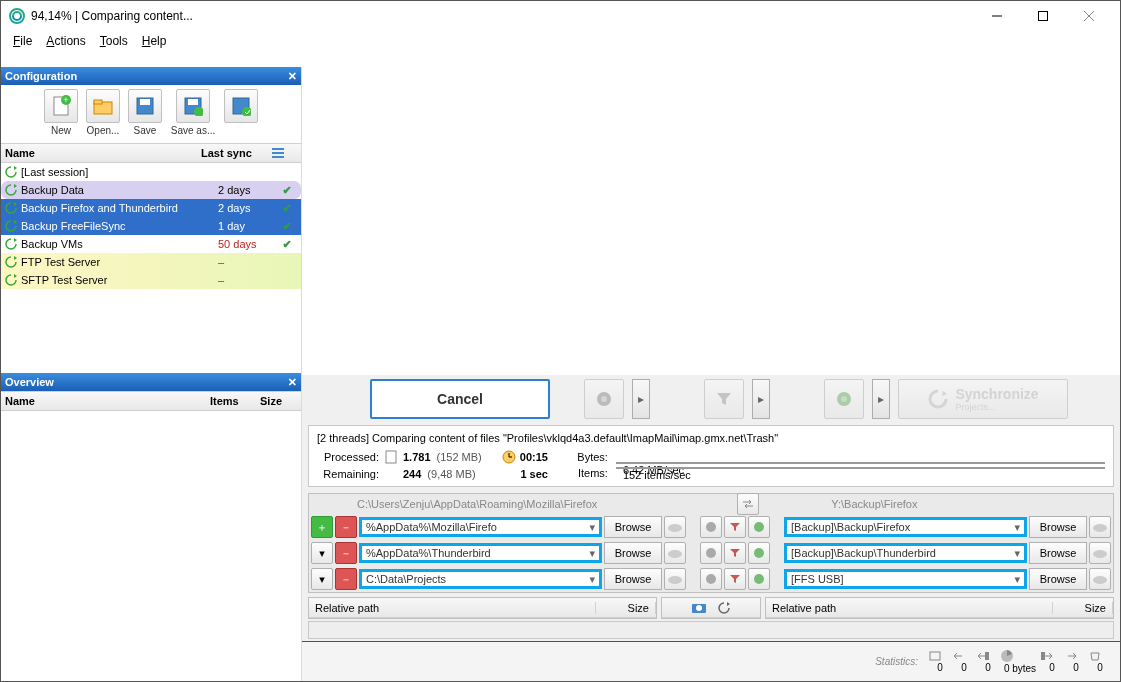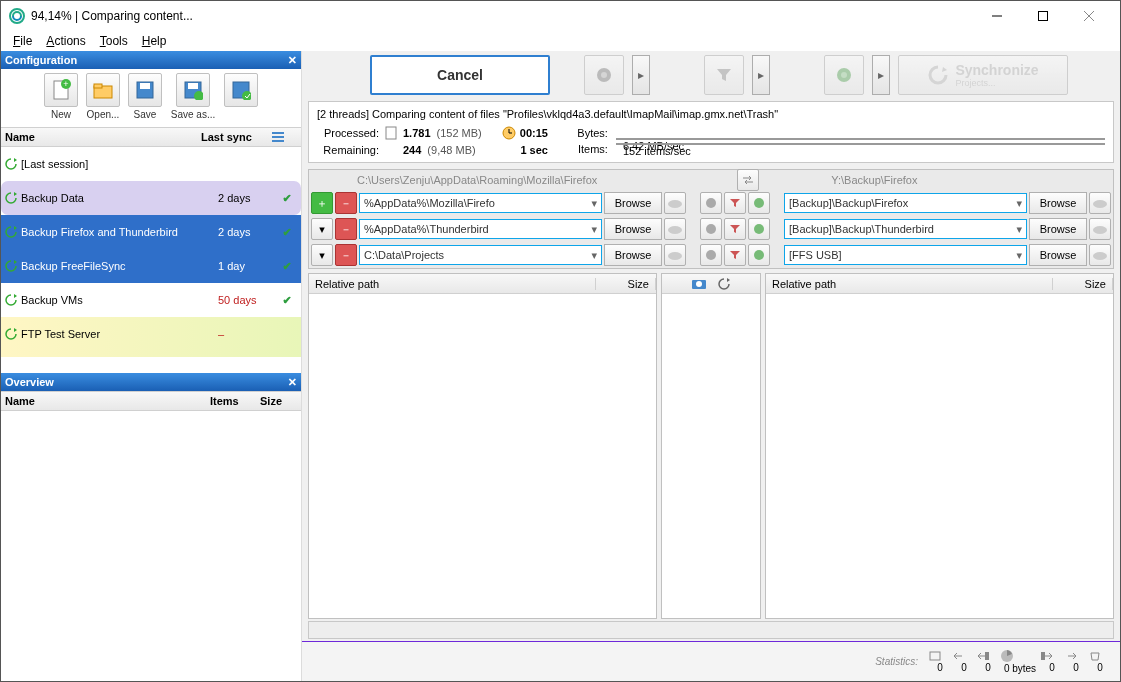--- a/index.html
+++ b/index.html
@@ -5,33 +5,33 @@
 * { box-sizing: border-box; margin: 0; padding: 0; }
 body { font-family: "Segoe UI", Tahoma, sans-serif; font-size: 12px; background: #fff; overflow: hidden; }
 .window { width: 1121px; height: 682px; border: 1px solid #555; display: flex; flex-direction: column; }
 .titlebar { height: 30px; display: flex; align-items: center; padding: 0 8px; background: #fff; }
 .titlebar .app-icon { width: 16px; height: 16px; margin-right: 6px; }
 .titlebar .title { flex: 1; font-size: 12px; }
 .titlebar .wbtn { width: 46px; height: 30px; display: flex; align-items: center; justify-content: center; }
 .menubar { height: 20px; display: flex; align-items: center; padding: 0 6px; gap: 2px; background: #fff; }
 .menubar span { padding: 2px 6px; }
 .menubar span u { text-decoration: underline; }
-.main { flex: 1; display: flex; overflow: hidden; }
+.main { flex: 1; display: flex; overflow: hidden; align-items: flex-end; }
 .leftcol { width: 301px; display: flex; flex-direction: column; border-right: 1px solid #dcdcdc; }
 .panel-hdr { background: linear-gradient(#3a8de0, #1a5fb4); color: #fff; font-weight: bold; height: 18px; display: flex; align-items: center; padding: 0 4px; font-size: 11px; }
 .panel-hdr .x { margin-left: auto; cursor: pointer; }
 .toolbar-cfg { height: 58px; display: flex; gap: 4px; padding: 4px 4px 0 4px; align-items: flex-start; justify-content: center; }
 .tbtn { width: 38px; text-align: center; font-size: 10px; color: #333; }
 .tbtn .ico { width: 34px; height: 34px; border: 1px solid #c0c0c0; background: linear-gradient(#fdfdfd, #e6e6e6); margin: 0 auto 2px; display: flex; align-items: center; justify-content: center; border-radius: 2px; }
 .cfg-hdr { height: 20px; display: flex; align-items: center; border-top: 1px solid #d0d0d0; border-bottom: 1px solid #d0d0d0; background: linear-gradient(#f8f8f8, #e8e8e8); font-size: 11px; }
 .cfg-hdr .c1 { width: 200px; padding-left: 4px; font-weight: bold; }
 .cfg-hdr .c2 { width: 62px; font-weight: bold; }
 .cfg-hdr .c3 { width: 30px; display: flex; justify-content: center; }
 .cfg-list { flex: 0 0 210px; overflow: auto; }
-.cfg-row { height: 34px; display: flex; align-items: center; font-size: 11px; padding-left: 2px; }
+.cfg-row { height: 18px; display: flex; align-items: center; font-size: 11px; padding-left: 2px; }
 .cfg-row .ico { width: 16px; height: 14px; margin-right: 2px; display: flex; align-items: center; justify-content: center; }
 .cfg-row .name { flex: 1; }
 .cfg-row .sync { width: 55px; text-align: left; }
 .cfg-row .chk { width: 28px; color: #2e9e3f; font-weight: bold; text-align: center; }
 .cfg-row.sel { background: #2f6fc9; color: #fff; }
 .cfg-row.purple { background: #d8d0f0; border-radius: 7px; }
 .cfg-row.yellow { background: linear-gradient(to right, #fff6c4, #e8f6b8); }
 .cfg-row .red { color: #c02020; }
 .ov-hdr { height: 20px; display: flex; align-items: center; border-top: 1px solid #d0d0d0; border-bottom: 1px solid #d0d0d0; background: linear-gradient(#f8f8f8, #e8e8e8); font-size: 11px; }
 .ov-hdr div { padding: 0 4px; font-weight: bold; }
@@ -54,21 +54,21 @@
 .pbar .fill { height: 100%; position: absolute; left: 0; top: 0; }
 .pbar.green .fill { background: linear-gradient(#6eee40, #4ecc20); width: 92%; }
 .pbar.blue .fill { background: linear-gradient(#8aa8ee, #6a88de); width: 87%; }
 .pbar .txt { position: absolute; left: 6px; top: 0; line-height: 15px; font-size: 11px; color: #000; }
 .pairpanel { margin: 0 6px; border: 1px solid #c0c0c0; background: #eaeaea; }
 .pair-hdr { display: flex; height: 20px; align-items: center; font-size: 11px; color: #888; }
 .pair-hdr .half { flex: 1; text-align: center; }
 .pair-hdr .mid { width: 90px; display: flex; justify-content: center; gap: 2px; }
 .pair-row { display: flex; height: 26px; align-items: center; gap: 2px; padding: 0 2px; }
 .smbtn { width: 22px; height: 22px; border: 1px solid #b0b0b0; background: linear-gradient(#fdfdfd, #e8e8e8); display: flex; align-items: center; justify-content: center; border-radius: 2px; font-size: 11px; }
-.pathbox { flex: 1; height: 20px; border: 1px solid #0ea5e9; background: #fff; padding: 0 4px; display: flex; align-items: center; font-size: 11px; color: #333; }
+.pathbox { flex: 1; height: 20px; border: 3px solid #0ea5e9; background: #fff; padding: 0 4px; display: flex; align-items: center; font-size: 11px; color: #333; }
 .pathbox .dd { margin-left: auto; color: #666; }
 .browse { width: 58px; height: 22px; border: 1px solid #b0b0b0; background: linear-gradient(#fdfdfd, #e8e8e8); font-size: 11px; }
 .midgrp { width: 94px; display: flex; gap: 2px; justify-content: center; }
 .gridpanel { flex: 1; display: flex; margin: 4px 6px 0; gap: 4px; overflow: hidden; }
 .grd { border: 1px solid #c0c0c0; background: #fff; display: flex; flex-direction: column; }
 .grd-hdr { height: 20px; display: flex; align-items: center; background: linear-gradient(#f8f8f8, #e8e8e8); border-bottom: 1px solid #d0d0d0; font-size: 11px; }
 .grd-hdr div { padding: 0 6px; border-right: 1px solid #d0d0d0; }
 .grd-body { flex: 1; }
 .hscroll { height: 18px; background: #eee; border: 1px solid #c8c8c8; margin: 2px 6px; }
 .statsbar { height: 40px; display: flex; align-items: center; padding: 0 8px; background: #f4f4f4; border-top: 1px solid #6d28d9; font-size: 10px; }

